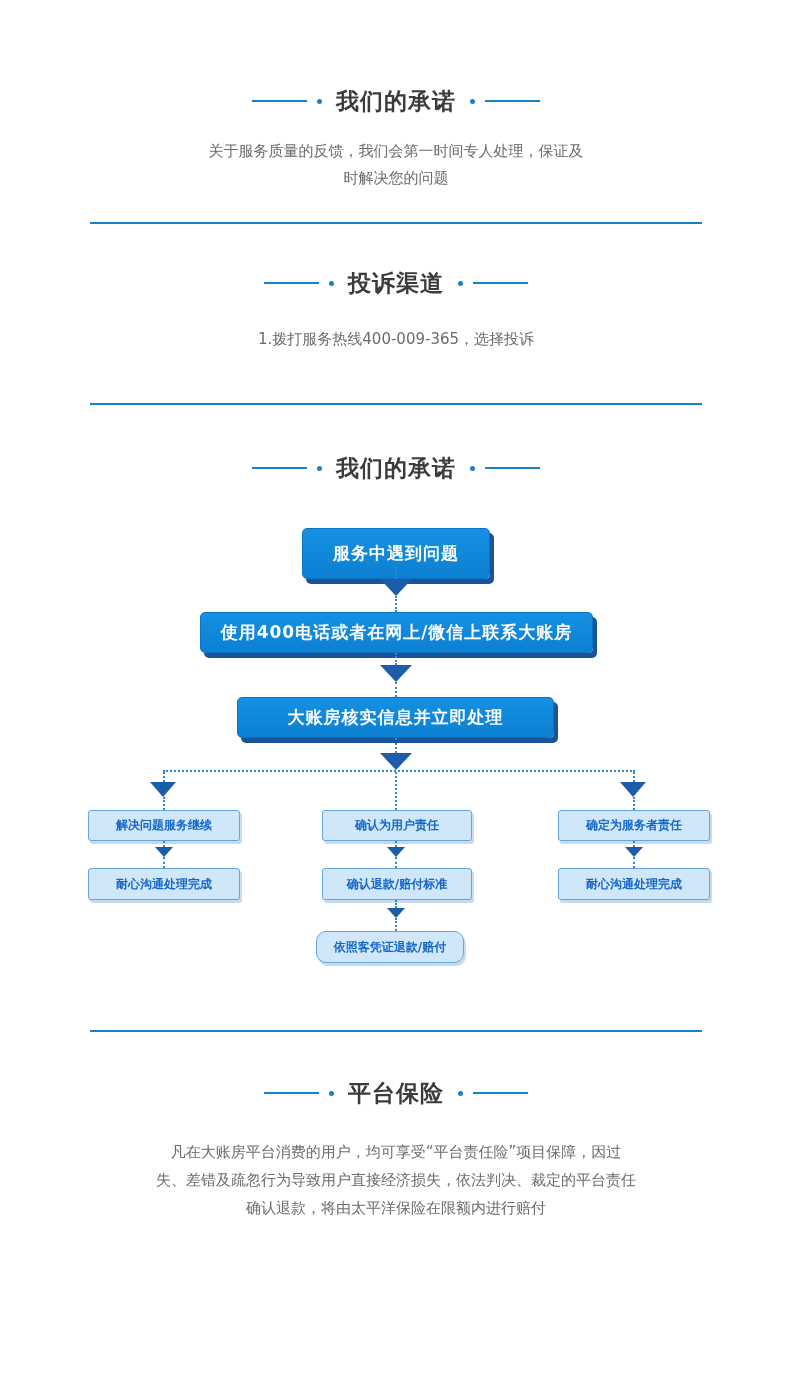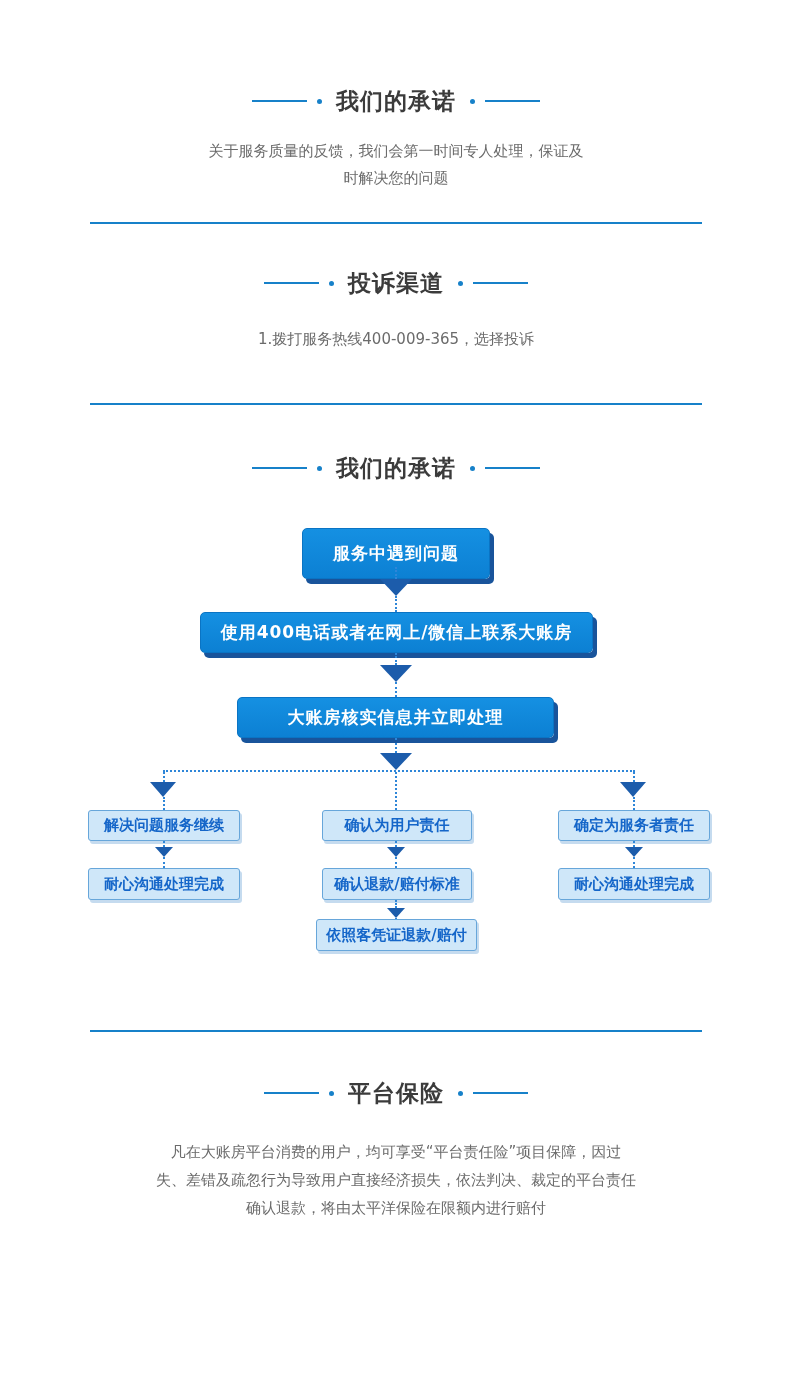--- a/index.html
+++ b/index.html
@@ -47,21 +47,21 @@
     background:linear-gradient(180deg,#1590e2,#0c80d3);
     border:1px solid #0a74c4;border-radius:5px;
     box-shadow:4px 5px 0 #19549b;
     color:#ffffff;font-size:17px;font-weight:bold;letter-spacing:1px;
     display:flex;align-items:center;justify-content:center;
   }
   .flow-box-light{
     position:absolute;box-sizing:border-box;
     background:#cfe7f9;border:1px solid #67a6da;border-radius:3px;
     box-shadow:2px 3px 0 #c5dbef;
-    color:#1566c9;font-size:15px;font-weight:bold;
+    color:#1566c9;font-size:12px;font-weight:bold;
     display:flex;align-items:center;justify-content:center;
   }
   .v-dotted{position:absolute;width:0;border-left:2px dotted #2e86d8;}
   .h-dotted{position:absolute;height:0;border-top:2px dotted #2e86d8;}
   .tri-big{position:absolute;width:0;height:0;
     border-left:16px solid transparent;border-right:16px solid transparent;
     border-top:17px solid #1c5cab;}
   .tri-mid{position:absolute;width:0;height:0;
     border-left:13px solid transparent;border-right:13px solid transparent;
     border-top:15px solid #1c5cab;}
@@ -161,21 +161,21 @@
       <div class="v-dotted" style="left:633px;top:342px;height:11px;"></div>
 
       <div class="flow-box-light" style="left:88px;top:353px;width:152px;height:32px;">耐心沟通处理完成</div>
       <div class="flow-box-light" style="left:322px;top:353px;width:150px;height:32px;">确认退款/赔付标准</div>
       <div class="flow-box-light" style="left:558px;top:353px;width:152px;height:32px;">耐心沟通处理完成</div>
 
       <div class="v-dotted" style="left:395px;top:385px;height:8px;"></div>
       <div class="tri-sm" style="left:387px;top:393px;"></div>
       <div class="v-dotted" style="left:395px;top:403px;height:13px;"></div>
 
-      <div class="flow-box-light" style="left:316px;top:404px;width:161px;height:32px;">依照客凭证退款/赔付</div>
+      <div class="flow-box-light" style="left:316px;top:416px;width:148px;height:32px;border-radius:10px;">依照客凭证退款/赔付</div>
     </div>
   </section>
 
   <div class="divider d3"></div>
 
   <section class="mt48">
     <div class="sec-heading">
       <span class="h-line"></span>
       <span class="h-dot"></span>
       <h2 class="h-title">平台保险</h2>

